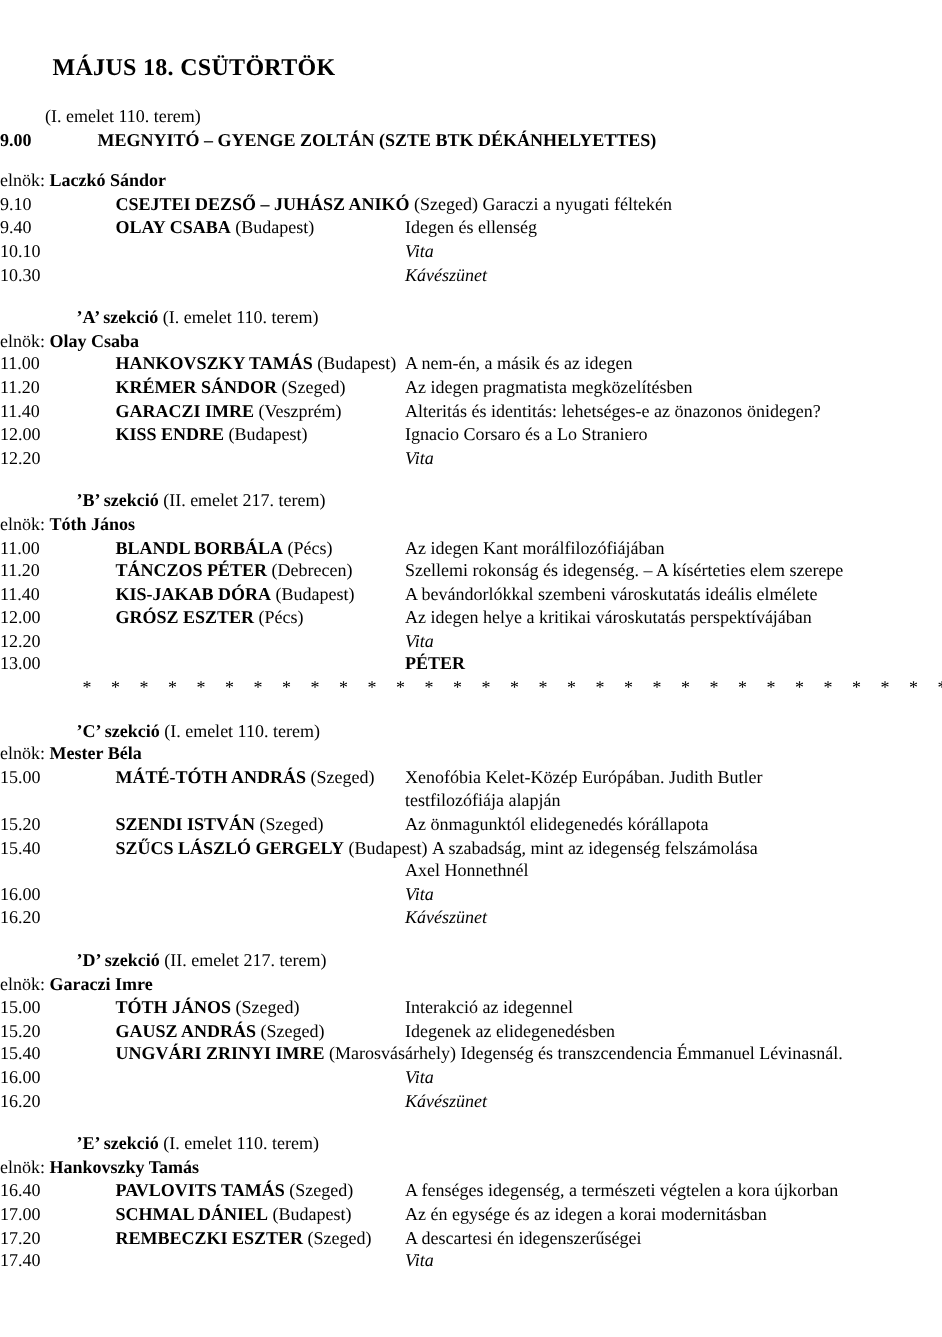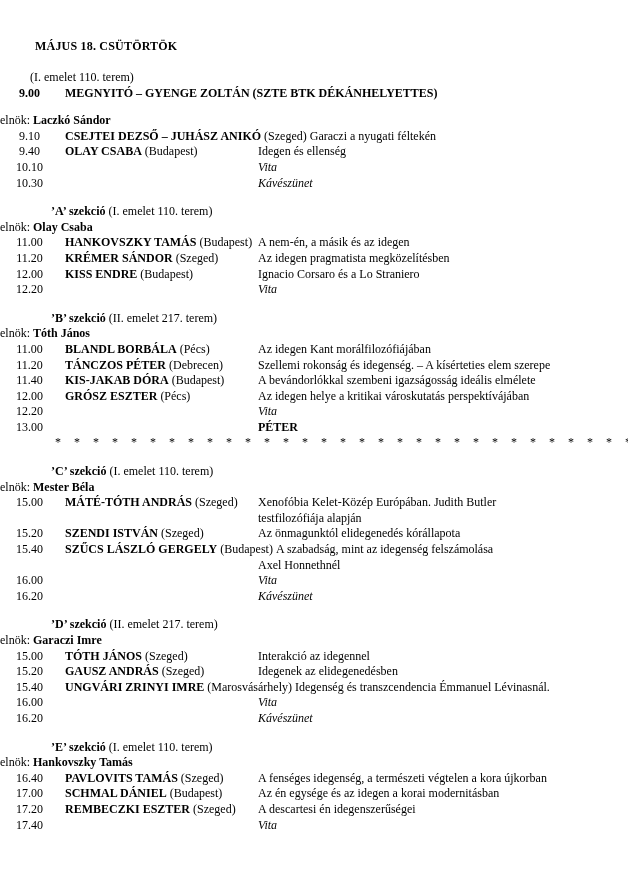--- a/index.html
+++ b/index.html
@@ -5,27 +5,27 @@
   html,body{margin:0;padding:0;background:#ffffff;}
   .page{
     position:relative;
     width:628px;height:891px;
     background:#ffffff;color:#000;
     font-family:"Liberation Serif","DejaVu Serif",serif;
     font-size:12px;line-height:15.6px;
     overflow:hidden;
   }
   h1.doc-title{
-    font-size:12px;font-weight:bold;letter-spacing:.2px;
+    font-size:16px;font-weight:bold;letter-spacing:.2px;
     margin:0;padding:36px 0 0 35px;line-height:20px;
   }
   .room-line{margin:14px 0 0 30px;}
   .row{white-space:nowrap;}
-  .time{display:inline-block;width:59px;text-align:center;vertical-align:top;}
-  .mid{display:inline-block;min-width:190px;margin-left:6px;vertical-align:top;}
+  .time{display:inline-block;width:59px;text-align:left;vertical-align:top;}
+  .mid{display:inline-block;min-width:190px;margin-left:18px;vertical-align:top;}
   .speaker{font-weight:bold;}
   .place{font-weight:normal;}
   .title{margin-left:3px;}
   .title.italic{font-style:italic;}
   .title.bold{font-weight:bold;}
   .opening-text{font-weight:bold;margin-left:6px;}
   .opening .time{font-weight:bold;}
   .chair-line{text-align:left;width:608px;margin-top:0;}
   .chair-line.first{margin-top:12px;}
   .chair-name{font-weight:bold;margin-left:3px;}
@@ -83,20 +83,23 @@
     </div>
     <div class="rows">
   <div class="row">
     <span class="time">11.00</span><span class="mid"><span class="speaker">HANKOVSZKY TAMÁS</span><span class="place"> (Budapest)</span></span><span class="title">A nem-én, a másik és az idegen</span>
   </div>
 
   <div class="row">
     <span class="time">11.20</span><span class="mid"><span class="speaker">KRÉMER SÁNDOR</span><span class="place"> (Szeged)</span></span><span class="title">Az idegen pragmatista megközelítésben</span>
   </div>
 
+  <div class="row">
+    <span class="time">11.40</span><span class="mid"><span class="speaker">GARACZI IMRE</span><span class="place"> (Veszprém)</span></span><span class="title">Alteritás és identitás: lehetséges-e az önazonos önidegen?</span>
+  </div>
 
   <div class="row">
     <span class="time">12.00</span><span class="mid"><span class="speaker">KISS ENDRE</span><span class="place"> (Budapest)</span></span><span class="title">Ignacio Corsaro és a Lo Straniero</span>
   </div>
 
   <div class="row">
     <span class="time">12.20</span><span class="mid"><span class="speaker"></span><span class="place"></span></span><span class="title italic">Vita</span>
   </div>
 </div>
   </section>
@@ -113,21 +116,21 @@
   <div class="row">
     <span class="time">11.00</span><span class="mid"><span class="speaker">BLANDL BORBÁLA</span><span class="place"> (Pécs)</span></span><span class="title">Az idegen Kant morálfilozófiájában</span>
   </div>
 
   <div class="row">
     <span class="time">11.20</span><span class="mid"><span class="speaker">TÁNCZOS PÉTER</span><span class="place"> (Debrecen)</span></span><span class="title">Szellemi rokonság és idegenség. – A kísérteties elem szerepe</span>
   </div>
 
 
   <div class="row">
-    <span class="time">11.40</span><span class="mid"><span class="speaker">KIS-JAKAB DÓRA</span><span class="place"> (Budapest)</span></span><span class="title">A bevándorlókkal szembeni igazságosság ideális elmélete</span>
+    <span class="time">11.40</span><span class="mid"><span class="speaker">KIS-JAKAB DÓRA</span><span class="place"> (Budapest)</span></span><span class="title">A bevándorlókkal szembeni városkutatás ideális elmélete</span>
   </div>
 
   <div class="row">
     <span class="time">12.00</span><span class="mid"><span class="speaker">GRÓSZ ESZTER</span><span class="place"> (Pécs)</span></span><span class="title">Az idegen helye a kritikai városkutatás perspektívájában</span>
   </div>
 
   <div class="row">
     <span class="time">12.20</span><span class="mid"><span class="speaker"></span><span class="place"></span></span><span class="title italic">Vita</span>
   </div>
 

